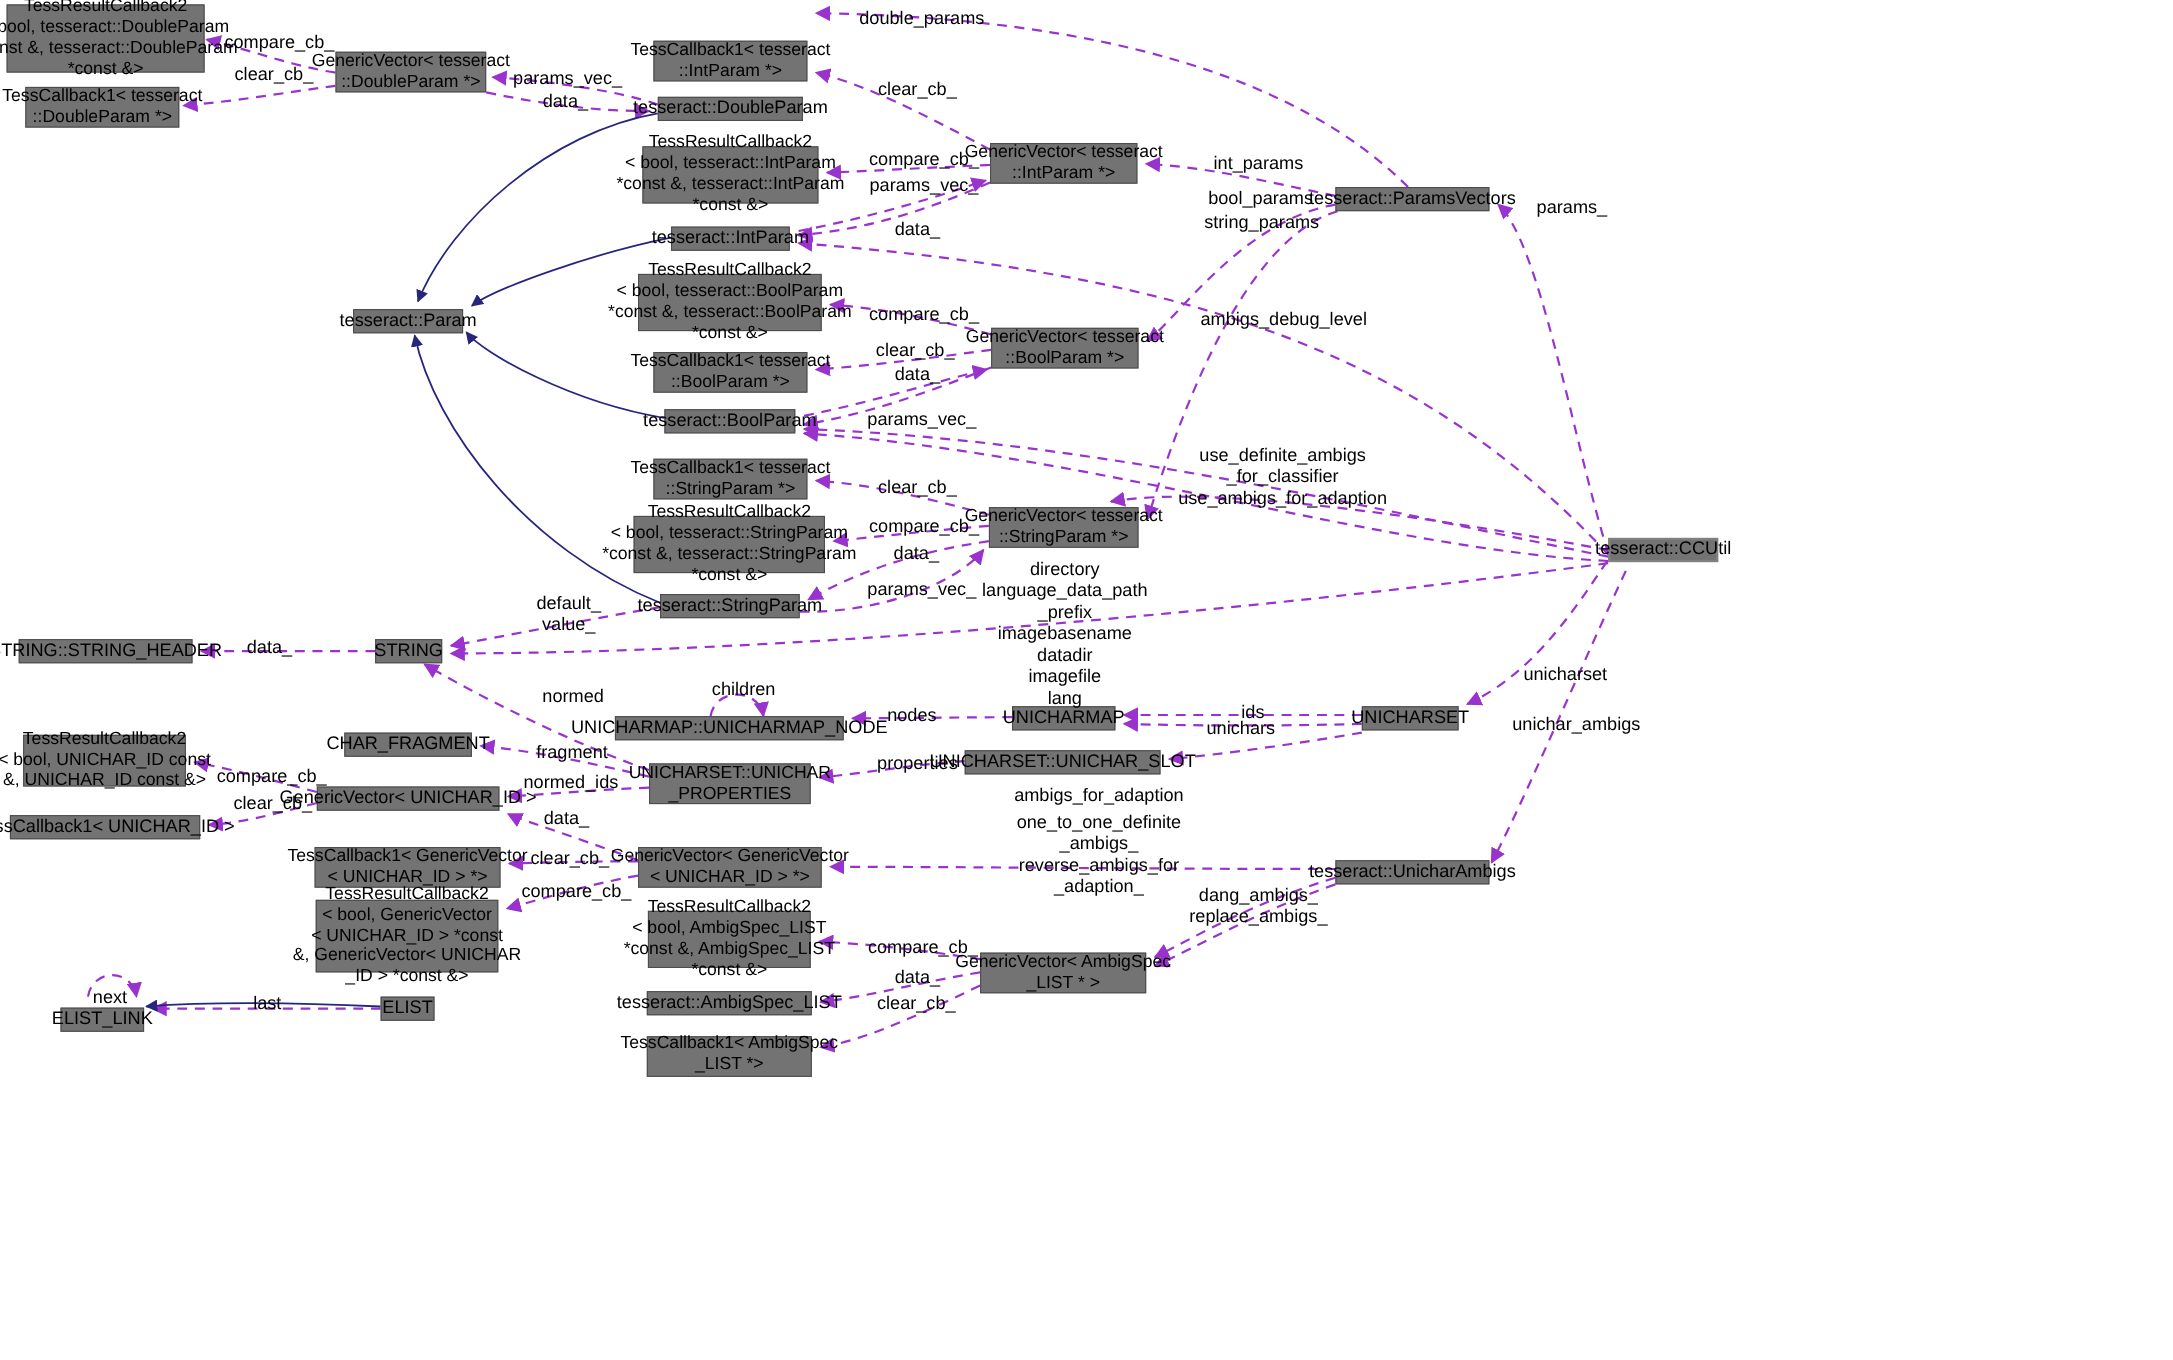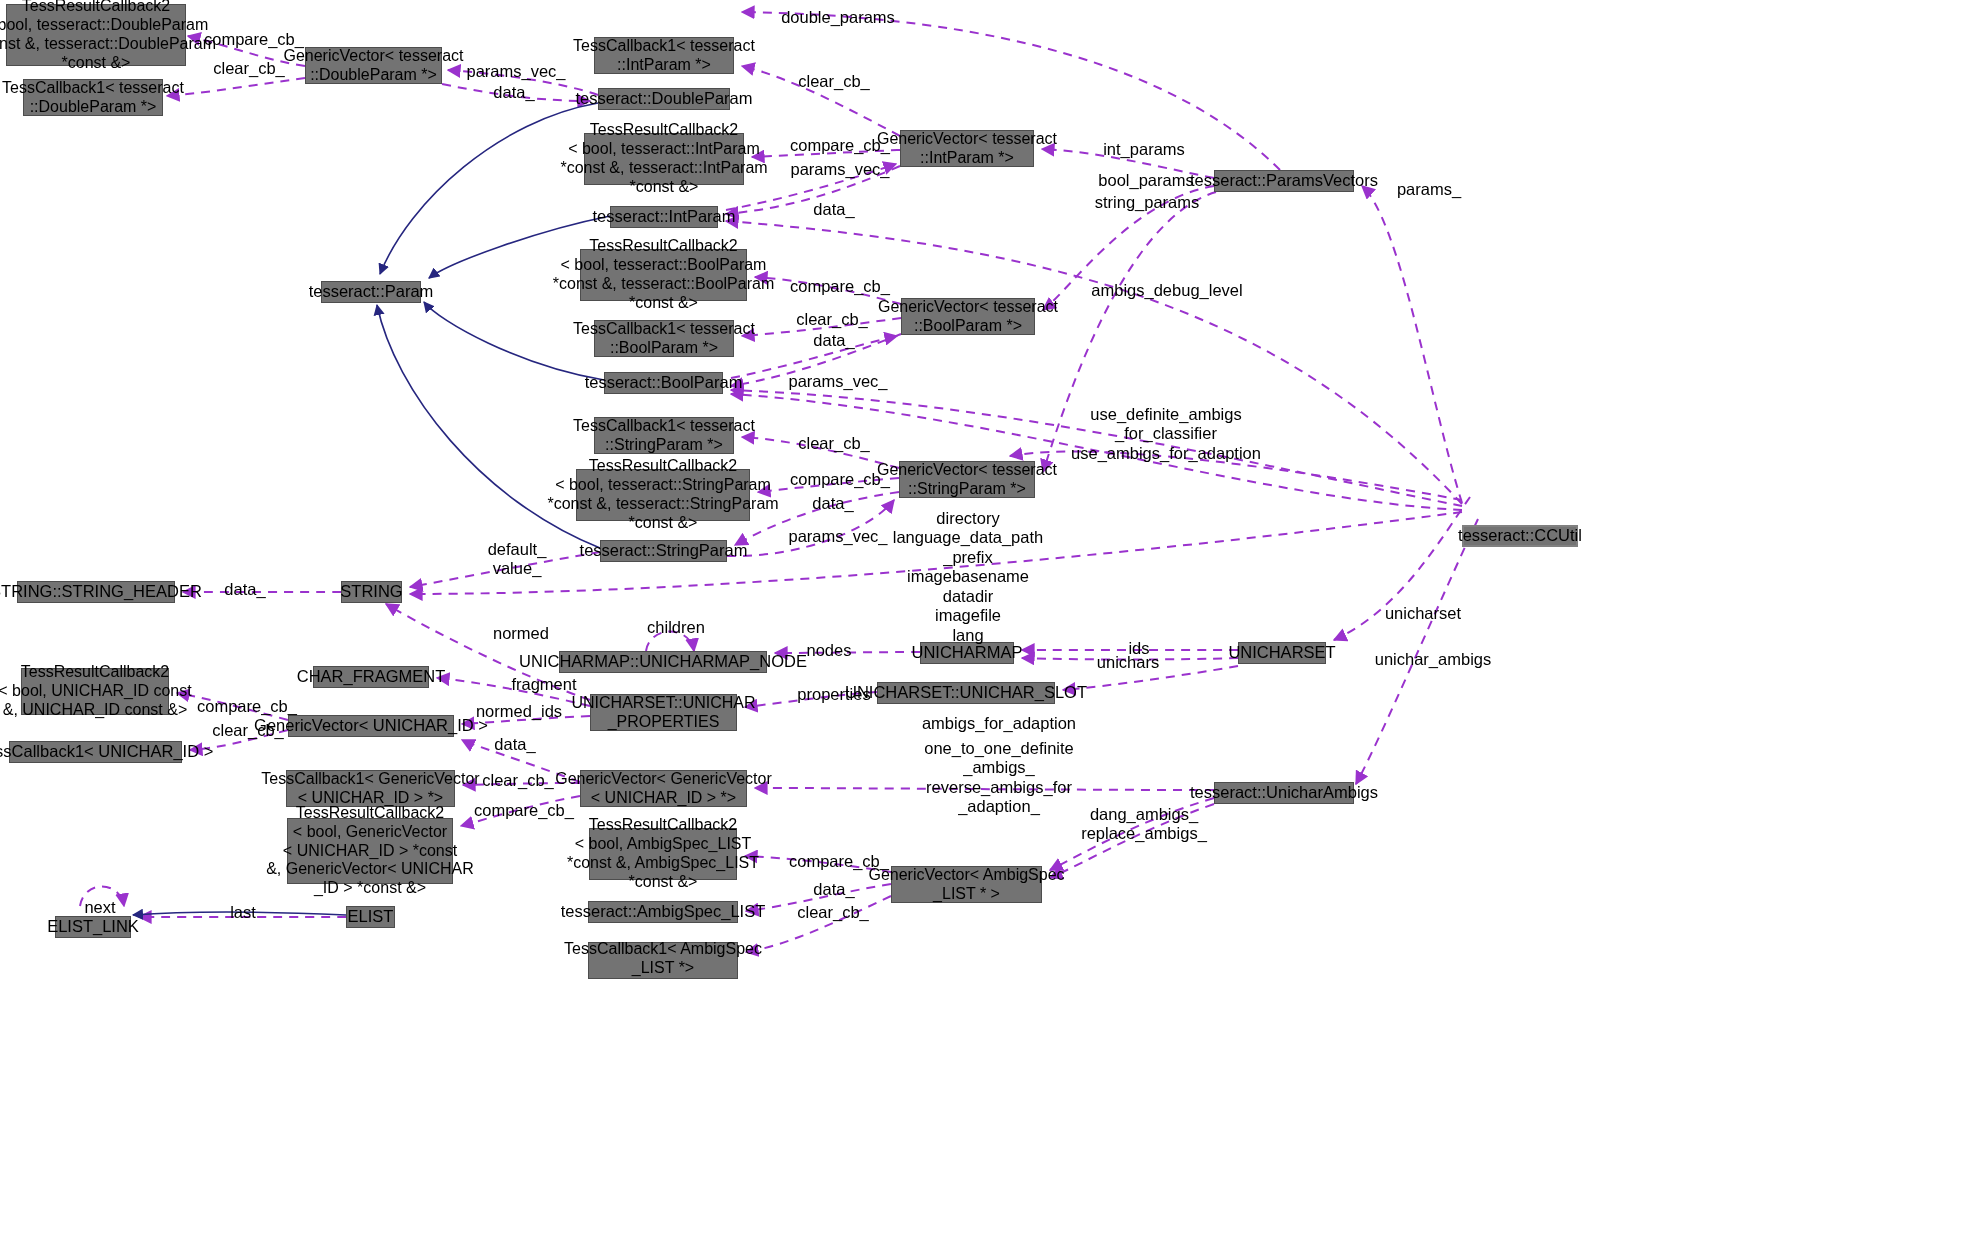--- a/index.html
+++ b/index.html
@@ -121,21 +121,21 @@
       <div class="node" style="left: 604px; top: 372px; width: 119px; height: 22px; font-size: 16.5px;"><span>tesseract::BoolParam</span></div>
       <div class="node" style="left: 594px; top: 417px; width: 140px; height: 37px; font-size: 16px;"><span>TessCallback1&lt; tesseract
 ::StringParam *&gt;</span></div>
       <div class="node" style="left: 576px; top: 469px; width: 174px; height: 52px; font-size: 16px;"><span>TessResultCallback2
 &lt; bool, tesseract::StringParam
 *const &amp;, tesseract::StringParam
 *const &amp;&gt;</span></div>
       <div class="node" style="left: 899px; top: 461px; width: 136px; height: 37px; font-size: 16px;"><span>GenericVector&lt; tesseract
 ::StringParam *&gt;</span></div>
       <div class="node" style="left: 600px; top: 540px; width: 127px; height: 22px; font-size: 16.5px;"><span>tesseract::StringParam</span></div>
-      <div class="node cur" style="left: 1462px; top: 525px; width: 116px; height: 22px; font-size: 16.5px;"><span>tesseract::CCUtil</span></div>
+      <div class="node cur" style="left: 1462px; top: 489px; width: 100px; height: 22px; font-size: 16.5px;"><span>tesseract::CCUtil</span></div>
       <div class="node" style="left: 17px; top: 581px; width: 158px; height: 22px; font-size: 16.5px;"><span>STRING::STRING_HEADER</span></div>
       <div class="node" style="left: 341px; top: 581px; width: 61px; height: 22px; font-size: 16.5px;"><span>STRING</span></div>
       <div class="node" style="left: 313px; top: 666px; width: 116px; height: 22px; font-size: 16.5px;"><span>CHAR_FRAGMENT</span></div>
       <div class="node" style="left: 559px; top: 651px; width: 208px; height: 22px; font-size: 16.5px;"><span>UNICHARMAP::UNICHARMAP_NODE</span></div>
       <div class="node" style="left: 920px; top: 642px; width: 94px; height: 22px; font-size: 16.5px;"><span>UNICHARMAP</span></div>
       <div class="node" style="left: 1238px; top: 642px; width: 88px; height: 22px; font-size: 16.5px;"><span>UNICHARSET</span></div>
       <div class="node" style="left: 877px; top: 682px; width: 178px; height: 22px; font-size: 16.5px;"><span>UNICHARSET::UNICHAR_SLOT</span></div>
       <div class="node" style="left: 590px; top: 694px; width: 147px; height: 37px; font-size: 16px;"><span>UNICHARSET::UNICHAR
 _PROPERTIES</span></div>
       <div class="node" style="left: 21px; top: 668px; width: 148px; height: 47px; font-size: 16px;"><span>TessResultCallback2
@@ -201,21 +201,21 @@
       <div class="elabel" style="left: 478px; top: 540px; width: 78px;">default_
 value_</div>
       <div class="elabel" style="left: 217px; top: 580px; width: 56px;">data_</div>
       <div class="elabel" style="left: 1375px; top: 604px; width: 96px;">unicharset</div>
       <div class="elabel" style="left: 484px; top: 624px; width: 74px;">normed</div>
       <div class="elabel" style="left: 640px; top: 618px; width: 72px;">children</div>
       <div class="elabel" style="left: 800px; top: 641px; width: 58px;">nodes</div>
       <div class="elabel" style="left: 1122px; top: 639px; width: 34px;">ids</div>
       <div class="elabel" style="left: 1088px; top: 653px; width: 80px;">unichars</div>
       <div class="elabel" style="left: 1366px; top: 650px; width: 134px;">unichar_ambigs</div>
-      <div class="elabel" style="left: 480px; top: 675px; width: 80px; margin-left: 24px;">fragment</div>
+      <div class="elabel" style="left: 480px; top: 675px; width: 80px;">fragment</div>
       <div class="elabel" style="left: 790px; top: 685px; width: 88px;">properties</div>
       <div class="elabel" style="left: 189px; top: 697px; width: 116px;">compare_cb_</div>
       <div class="elabel" style="left: 468px; top: 702px; width: 102px;">normed_ids</div>
       <div class="elabel" style="left: 912px; top: 714px; width: 174px;">ambigs_for_adaption</div>
       <div class="elabel" style="left: 204px; top: 721px; width: 88px;">clear_cb_</div>
       <div class="elabel" style="left: 487px; top: 735px; width: 56px;">data_</div>
       <div class="elabel" style="left: 905px; top: 739px; width: 188px;">one_to_one_definite
 _ambigs_
 reverse_ambigs_for
 _adaption_</div>

